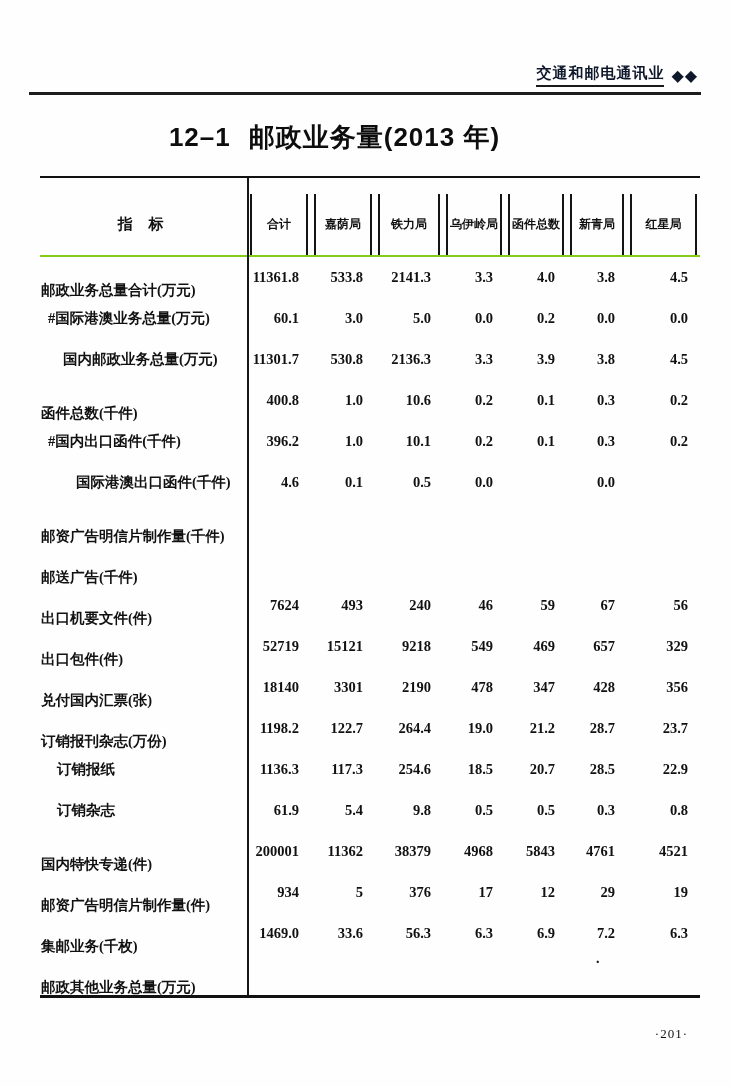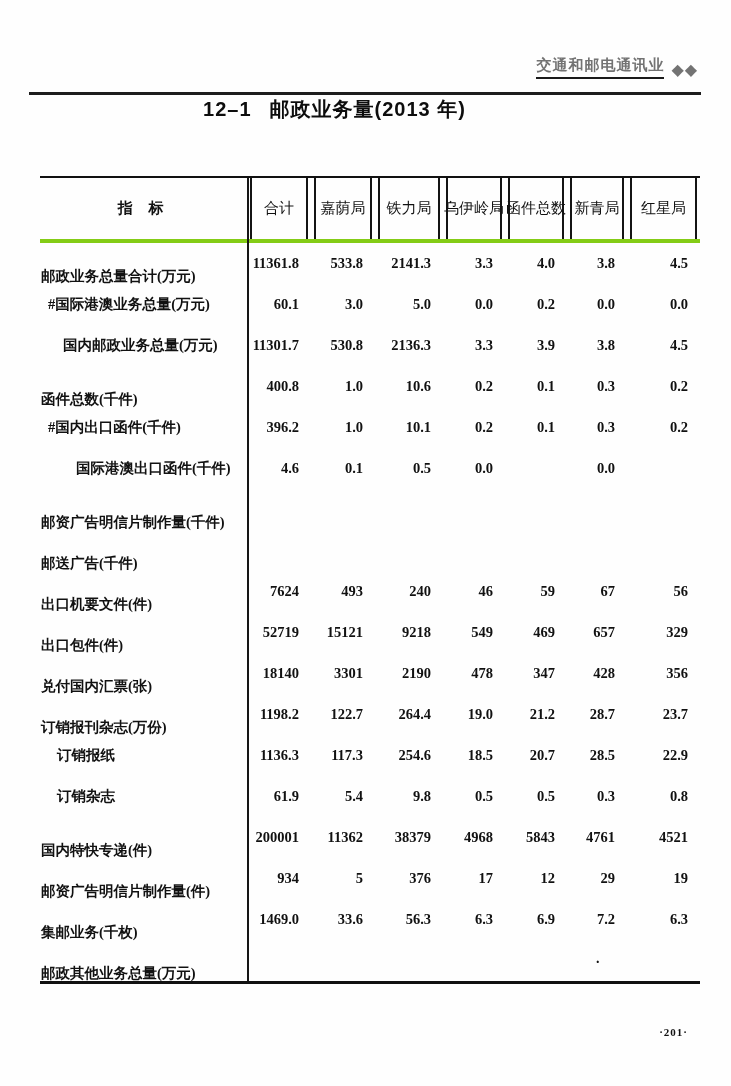--- a/index.html
+++ b/index.html
@@ -7,81 +7,82 @@
     position:relative;
     width:731px;height:1086px;
     background:#fefefe;
     margin:0 auto;
     overflow:hidden;
     font-family:"Liberation Serif","DejaVu Serif",serif;
     color:#111;
   }
   
   .running-header{
-    position:absolute; top:56px; right:33px;
+    position:absolute; top:64px; right:33px;
     font-family:"Liberation Sans","DejaVu Sans",sans-serif;
-    font-size:15px; font-weight:bold; color:#737373;
-    display:flex; align-items:flex-end;
+    font-size:15px; font-weight:bold; color:#0f172a;
+    display:flex; align-items:center;
   }
   .running-header .section-label{
     border-bottom:2px solid #1a1a1a;
     padding-bottom:2px;
     letter-spacing:1px;
   }
   .running-header .diamonds{
     margin-left:7px; font-size:16px; letter-spacing:1px;
   }
   .top-rule{
     position:absolute; left:29px; top:92px;
     width:672px; height:3px; background:#1d1d1d;
   }
   
   .title{
-    position:absolute; left:0; top:96px; width:669px;
+    position:absolute; left:0; top:120px; width:669px;
     text-align:center;
     font-family:"Liberation Sans","DejaVu Sans",sans-serif;
-    font-size:20px; font-weight:bold; color:#0d0d0d;
+    font-size:26px; font-weight:bold; color:#0d0d0d;
     letter-spacing:1px;
   }
   .title .title-no{ margin-right:18px; }
   
   .stat-table{
     position:absolute; left:40px; top:176px;
     width:660px;
     border-top:2px solid #111;
     border-bottom:3px solid #111;
   }
   .vline{
     position:absolute; left:207px; top:0; bottom:0;
     width:2px; background:#161616;
   }
   .thead{
     display:flex; height:61px;
-    border-bottom:4px solid #84cc16;
+    border-bottom:2px solid #84cc16;
+    margin-top:16px;
   }
   .thead > div, .tr > div{ box-sizing:border-box; flex:0 0 auto; }
   
   .thead > :nth-child(1), .tr > :nth-child(1){ width:207px; }
   .thead > :nth-child(2), .tr > :nth-child(2){ width:64px; }
   .thead > :nth-child(3), .tr > :nth-child(3){ width:64px; }
   .thead > :nth-child(4), .tr > :nth-child(4){ width:68px; }
   .thead > :nth-child(5), .tr > :nth-child(5){ width:62px; }
   .thead > :nth-child(6), .tr > :nth-child(6){ width:62px; }
   .thead > :nth-child(7), .tr > :nth-child(7){ width:60px; }
   .thead > :nth-child(8), .tr > :nth-child(8){ width:73px; }
   .th-label{
     display:flex; align-items:center; justify-content:center;
     font-size:15px; font-weight:bold; letter-spacing:6px;
   }
   .th-col{ height:100%; }
   .th-box{
     height:100%; margin:0 3px;
     border-left:2px solid #141414; border-right:2px solid #141414;
     display:flex; align-items:center; justify-content:center;
-    font-size:15px; font-weight:normal;
+    font-size:12px; font-weight:bold;
     white-space:nowrap;
   }
   .tbody{ position:relative; }
   .tr{ display:flex; height:41px; align-items:center; }
   .td-label{
     font-size:14.5px; font-weight:bold;
     white-space:nowrap; overflow:hidden;
   }
   .indent-0{ padding-left:1px;margin-top:25px; }
   .indent-1{ padding-left:8px; }
@@ -94,21 +95,21 @@
     font-variant-numeric:tabular-nums;
     white-space:nowrap;
   }
   
   .artifact-dot{
     position:absolute; left:596px; top:951px;
     font-size:14px; font-weight:bold;
   }
   .page-number{
     position:absolute; right:43px; top:1026px;
-    font-size:11px; font-weight:bold; letter-spacing:1px;
+    font-size:13px; font-weight:normal; letter-spacing:1px;
   }
 </style>
 </head>
 <body>
 
 <div class="page">
 
   <div class="running-header">
     <span class="section-label">交通和邮电通讯业</span>
     <span class="diamonds">◆◆</span>

